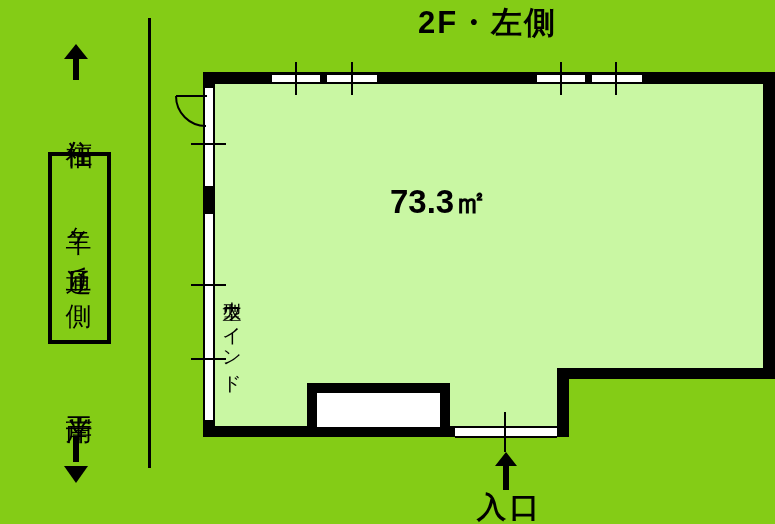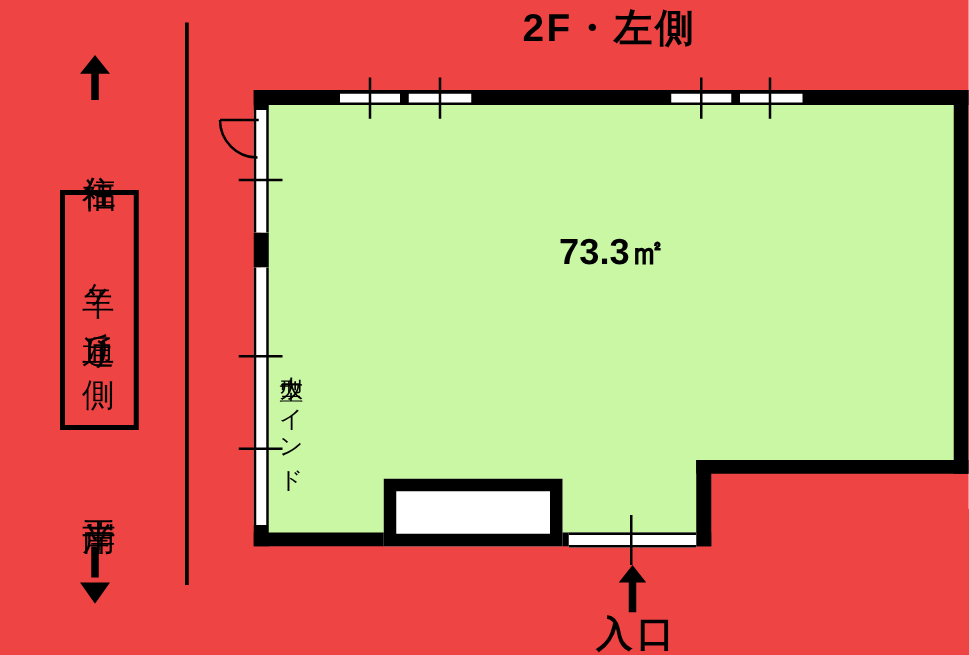--- a/index.html
+++ b/index.html
@@ -1,18 +1,18 @@
 <!DOCTYPE html>
 <html><head>
 <meta charset="utf-8">
 <style>
   * { margin:0; padding:0; box-sizing:border-box; }
   html,body { background:#fff; }
   #stage {
-    position:relative; width:775px; height:524px; background:#ef4444;
+    position:relative; width:775px; height:524px; background:#84cc16;
     font-family:"Liberation Sans","DejaVu Sans",sans-serif; color:#000;
     overflow:hidden;
   }
   .abs { position:absolute; }
   .vtext { writing-mode:vertical-rl; text-orientation:upright; }
   .wall { position:absolute; background:#000; z-index:2; }
   .twin { position:absolute; top:75px; height:7px; background:#fff; z-index:3; }
   .vtick { position:absolute; top:62px; width:2px; height:33px; background:#000; z-index:4; }
   .htick { position:absolute; left:191px; width:35px; height:2px; background:#000; z-index:4; }
 
@@ -49,22 +49,22 @@
 
   #twin1 { left:272px; width:48px; } #twin2 { left:327px; width:50px; }
   #twin3 { left:537px; width:48px; } #twin4 { left:592px; width:50px; }
   #vtick1 { left:295px; } #vtick2 { left:351px; } #vtick3 { left:560px; } #vtick4 { left:615px; }
   #htick1 { top:143px; } #htick2 { top:284px; } #htick3 { top:358px; }
 
   #door-svg { left:168px; top:88px; z-index:4; }
 
   #window-note { left:219px; top:286px; font-size:19px; letter-spacing:2px; z-index:5; }
 
-  #area-block { left:390px; top:179px; width:200px; text-align:center;
-                font-weight:bold; font-size:29px; line-height:46px; z-index:5; }
+  #area-block { left:390px; top:179px; width:200px; 
+                font-weight:bold; font-size:33px; line-height:46px; z-index:5; }
 
   #inner-structure { left:307px; top:383px; width:143px; height:54px;
                      background:#fff; border:10px solid #000; z-index:3; }
   #entrance-opening { left:455px; top:426px; width:102px; height:12px; background:#fff;
                       border-top:2px solid #000; border-bottom:2px solid #000; z-index:3; }
   #entrance-tick { left:504px; top:412px; width:2px; height:40px; background:#000; z-index:4; }
   #entrance-arrow { left:493px; top:452px; z-index:5; }
   #entrance-label { left:455px; top:488px; width:110px; text-align:center;
                     font-size:29px; font-weight:bold; letter-spacing:4px; z-index:5; }
 </style>

